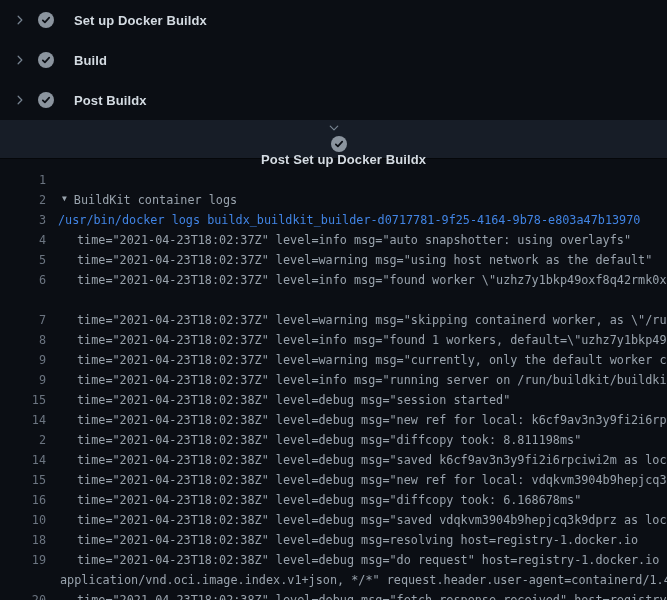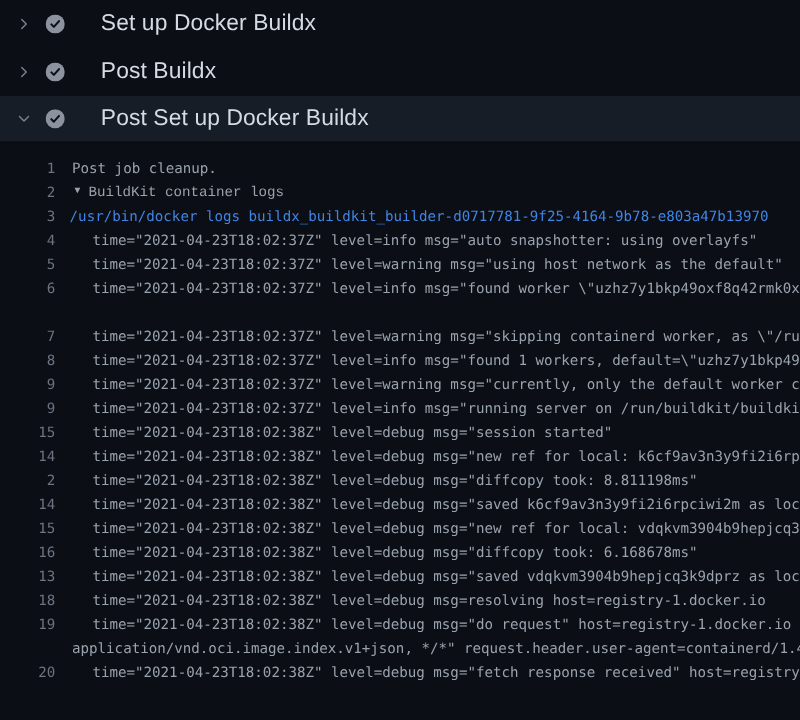--- a/index.html
+++ b/index.html
@@ -13,28 +13,29 @@
   
   .steps{flex:0 0 auto;}
   .step{
     height:40px;display:flex;align-items:center;
     padding:0 12px;cursor:pointer;box-sizing:border-box;
   }
   .step.expanded{
     height:39px;
     background:var(--header_row_bg,#171d27);
     border-bottom:1px solid #05070a;
+    flex-direction:column;
   }
   .chev{width:16px;height:16px;flex:0 0 16px;display:flex;align-items:center;justify-content:center;color:var(--icon_gray,#768390);}
   .chev svg{width:12px;height:12px;transition:none;}
   .step.expanded .chev svg{transform:rotate(90deg);}
   .check{width:16px;height:16px;flex:0 0 16px;margin-left:10px;}
   .step-label{
-    margin-left:30px;color:var(--step_text,#d4dbe2);
-    font-size:19px;font-weight:400;letter-spacing:.1px;
+    margin-left:20px;color:var(--step_text,#d4dbe2);
+    font-size:13px;font-weight:700;letter-spacing:.1px;
     white-space:nowrap;
   }
 
   
   .logwrap{flex:1 1 auto;overflow:hidden;padding-top:11px;}
   .logs{
     font-family:"DejaVu Sans Mono","Liberation Mono",monospace;
     font-size:11.8px;line-height:20px;
     color:var(--log_text,#99a3ad);
   }
@@ -46,21 +47,21 @@
   }
   .lt{padding-left:14px;}
   .k-log .lt,.k-command .lt{padding-left:31px;}
   .k-command .lt{color:var(--command_blue,#4184e4);padding-left:12px;}
   .tri{display:none;}
   .k-group{cursor:pointer;}
   .k-group .tri{
     display:inline-block;padding-left:16px;font-size:8px;
     color:var(--log_text,#99a3ad);transform:translateY(-1px);
   }
-  .k-group .lt{padding-left:7px;font-family:Liberation Mono, monospace;}
+  .k-group .lt{padding-left:7px;}
 </style>
 </head>
 <body>
 
 <div class="app">
   <div class="steps">
   <div class="step">
     <span class="chev">
       <svg viewBox="0 0 16 16">
             <path d="M5.5 3l5 5-5 5" fill="none" stroke="currentColor" stroke-width="1.6" stroke-linecap="round" stroke-linejoin="round"></path>
@@ -68,20 +69,34 @@
     </span>
     <span class="check">
       <svg viewBox="0 0 16 16">
         <circle cx="8" cy="8" r="8" fill="var(--check_circle,#8b949e)"></circle>
         <path d="M4.8 8.3l2.1 2.1 4.3-4.8" fill="none" stroke="var(--check_mark,#0b0e14)" stroke-width="1.7" stroke-linecap="round" stroke-linejoin="round"></path>
       </svg>
     </span>
     <span class="step-label">Set up Docker Buildx</span>
   </div>
 
+  <div class="step">
+    <span class="chev">
+      <svg viewBox="0 0 16 16">
+            <path d="M5.5 3l5 5-5 5" fill="none" stroke="currentColor" stroke-width="1.6" stroke-linecap="round" stroke-linejoin="round"></path>
+          </svg>
+    </span>
+    <span class="check">
+      <svg viewBox="0 0 16 16">
+        <circle cx="8" cy="8" r="8" fill="var(--check_circle,#8b949e)"></circle>
+        <path d="M4.8 8.3l2.1 2.1 4.3-4.8" fill="none" stroke="var(--check_mark,#0b0e14)" stroke-width="1.7" stroke-linecap="round" stroke-linejoin="round"></path>
+      </svg>
+    </span>
+    <span class="step-label">Build</span>
+  </div>
 
   <div class="step">
     <span class="chev">
       <svg viewBox="0 0 16 16">
             <path d="M5.5 3l5 5-5 5" fill="none" stroke="currentColor" stroke-width="1.6" stroke-linecap="round" stroke-linejoin="round"></path>
           </svg>
     </span>
     <span class="check">
       <svg viewBox="0 0 16 16">
         <circle cx="8" cy="8" r="8" fill="var(--check_circle,#8b949e)"></circle>
@@ -104,21 +119,20 @@
       </svg>
     </span>
     <span class="step-label">Post Set up Docker Buildx</span>
   </div>
 </div>
   <div class="logwrap">
     <div class="logs">
   <div class="log-line k-plain">
     <a class="ln">1</a>
     
-    <span class="lt">Post job cleanup.</span>
   </div>
 
   <div class="log-line k-group">
     <a class="ln">2</a>
     <span class="tri">▼</span>
     <span class="lt">BuildKit container logs</span>
   </div>
 
   <div class="log-line k-command">
     <a class="ln">3</a>
@@ -203,21 +217,21 @@
     <span class="lt">time="2021-04-23T18:02:38Z" level=debug msg="new ref for local: vdqkvm3904b9hepjcq3k9"</span>
   </div>
 
   <div class="log-line k-log">
     <a class="ln">16</a>
     
     <span class="lt">time="2021-04-23T18:02:38Z" level=debug msg="diffcopy took: 6.168678ms"</span>
   </div>
 
   <div class="log-line k-log">
-    <a class="ln">13</a>
+    <a class="ln">10</a>
     
     <span class="lt">time="2021-04-23T18:02:38Z" level=debug msg="saved vdqkvm3904b9hepjcq3k9dprz as local"</span>
   </div>
 
   <div class="log-line k-log">
     <a class="ln">18</a>
     
     <span class="lt">time="2021-04-23T18:02:38Z" level=debug msg=resolving host=registry-1.docker.io</span>
   </div>
 

